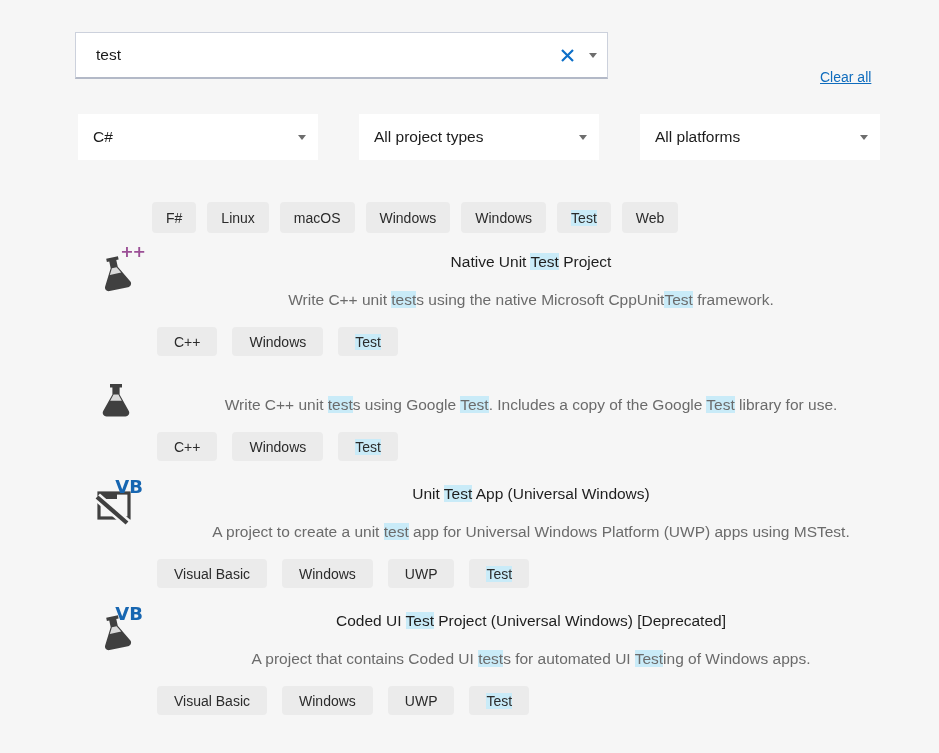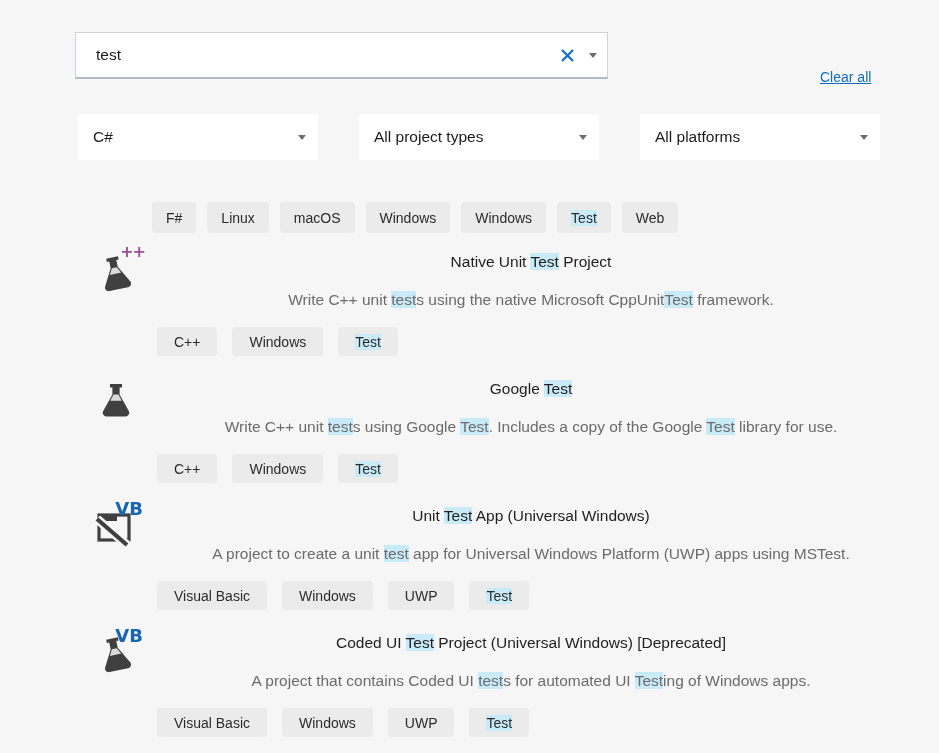--- a/index.html
+++ b/index.html
@@ -174,21 +174,20 @@
   <div class="item">
     <div class="icon-wrap">
   <svg width="42" height="44" viewBox="0 0 42 44">
     <g class="rot">
       <path d="M15 5 h12 v3.4 h-2.4 v7 l9.2 16.6 c1.4 2.5 -0.5 5.4 -3.4 5.4 H11.6 c-2.9 0 -4.8 -2.9 -3.4 -5.4 L17.4 15.4 v-7 H15 Z" fill="#404040"></path>
       <path d="M18.6 15.5 l-3.4 6.2 h11.6 l-3.4 -6.2 z" fill="#f6f6f6" opacity="0.85"></path>
     </g>
   </svg>
 </div>
     <div class="item-body">
-      <div class="item-title"><span>Google </span><span class="hl">Test</span></div>
       <div class="item-desc"><span>Write C++ unit </span><span class="hl">test</span><span>s using Google </span><span class="hl">Test</span><span>. Includes a copy of the Google </span><span class="hl">Test</span><span> library for use.</span></div>
       <div class="item-tags">
           <span class="tag">
             <span>C++</span>
           </span>
           <span class="tag">
             <span>Windows</span>
           </span>
           <span class="tag">
             <span class="hl">Test</span>

